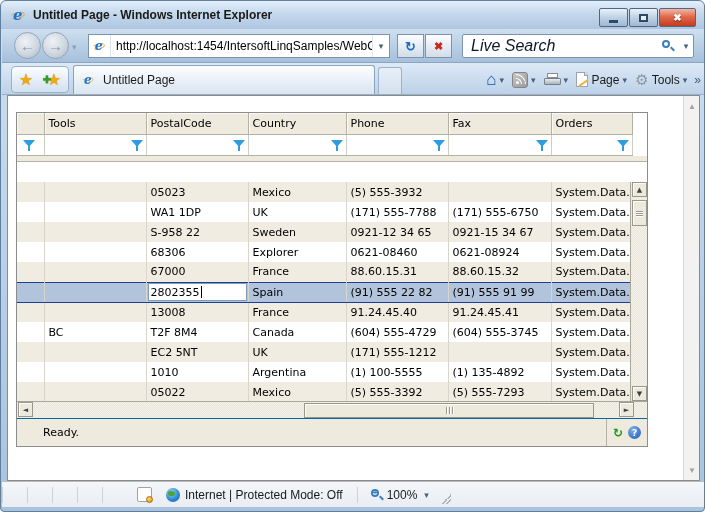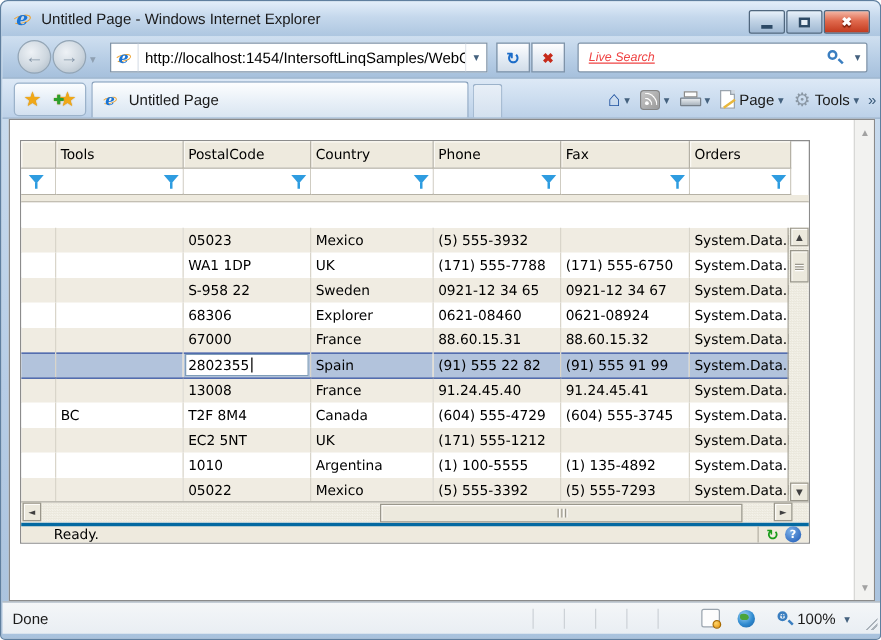--- a/index.html
+++ b/index.html
@@ -5,21 +5,21 @@
   * { margin:0; padding:0; box-sizing:border-box; }
   html,body { width:705px; height:512px; font-family:"Liberation Sans", sans-serif; }
   .window { position:relative; width:705px; height:512px; overflow:hidden;
     background:linear-gradient(180deg,#cfe0f0 0%,#b7cde6 60%,#a9c2dd 100%);
     border:1px solid #5f7f9f; border-radius:6px 6px 4px 4px; }
 
   
   .titlebar { position:absolute; left:0; top:0; width:100%; height:28px;
     background:linear-gradient(180deg,#e3eefa 0%,#c5d8ec 45%,#adc6e0 100%);
     border-radius:6px 6px 0 0; display:flex; align-items:center; }
-  .title-text { font-size:12px; color:#1a1a1a; margin-left:6px; }
+  .title-text { font-size:12px; color:#1a1a1a; margin-left:6px;font-weight:bold; }
   .ie-logo { position:relative; display:inline-block; width:17px; height:16px; margin-left:9px; }
   .ie-e { position:absolute; left:3px; top:-1px; font:italic bold 15px "DejaVu Serif", serif; color:#1a74d4; }
   .ie-ring { position:absolute; left:0; top:5px; width:15px; height:7px; border:1.5px solid #eda73c;
     border-left-color:transparent; border-radius:50%; transform:rotate(-14deg); }
   .winbtns { position:absolute; right:8px; top:7px; display:flex; gap:1px; }
   .winbtn { width:29px; height:19px; border:1px solid #50677e; border-radius:2px;
     background:linear-gradient(180deg,#e8f1fa 0%,#c2d4e6 45%,#9fb8d2 100%);
     display:flex; align-items:center; justify-content:center; }
   .winbtn.close { width:37px; background:linear-gradient(180deg,#f3b6a5 0%,#e06a4e 45%,#c23a1e 100%); }
   .min-glyph { display:inline-block; width:9px; height:3px; background:#2d4a66; margin-top:8px; }
@@ -42,21 +42,21 @@
   .addr-favicon .ie-logo { margin-left:0; transform:scale(.85); }
   .addr-url { flex:1; font-size:12px; color:#000; padding-left:5px; white-space:nowrap; overflow:hidden; }
   .addr-dd { width:17px; text-align:center; color:#44617e; font-size:9px; border-left:1px solid #e4e8ee; align-self:stretch; line-height:22px; }
   .sqbtn { position:absolute; top:5px; width:27px; height:24px; border:1px solid #7f93a8;
     background:linear-gradient(180deg,#fdfdfe 0%,#e6edf5 50%,#d2dde9 100%);
     display:flex; align-items:center; justify-content:center; font-size:13px; }
   .sqbtn.refresh { left:395px; color:#1c6cc8; font-weight:bold; }
   .sqbtn.stop { left:423px; color:#c62a1a; font-size:11px; font-weight:bold; }
   .searchbox { position:absolute; left:460px; top:5px; width:232px; height:24px; background:#fff;
     border:1px solid #7f93a8; border-radius:2px; display:flex; align-items:center; }
-  .search-text { flex:1; font-style:italic; font-size:10px; color:#ef4444; padding-left:8px;text-decoration:underline; }
+  .search-text { flex:1; font-style:italic; font-size:16px; color:#0f172a; padding-left:8px; }
   .mag { position:relative; width:14px; height:14px; margin-right:4px; }
   .mag-circle { position:absolute; left:1px; top:1px; width:8px; height:8px; border:2px solid #3a7ec0; border-radius:50%; }
   .mag-handle { position:absolute; left:9px; top:9px; width:5px; height:2px; background:#3a7ec0; transform:rotate(45deg); }
   .search-dd { width:14px; color:#44617e; font-size:9px; text-align:center; }
 
   
   .commandbar { position:absolute; left:1px; top:62px; width:703px; height:32px;
     background:linear-gradient(180deg,#dde9f6 0%,#cbdcef 55%,#bcd1e8 100%);
     border-bottom:1px solid #97b0ca; }
   .favseg { position:absolute; left:9px; top:3px; width:58px; height:27px; border:1px solid #9bb2ca; border-radius:4px;
@@ -141,21 +141,21 @@
   
   .g-hscroll { position:relative; height:17px; border-top:1px solid #a9a69a;
     background:repeating-conic-gradient(#f4f2ea 0% 25%, #e9e6da 0% 50%) 0 0/2px 2px; }
   .g-hscroll .left { left:1px; top:0; } 
   .g-hscroll .right { left:602px; top:0; }
   .hthumb { position:absolute; left:287px; top:0; width:290px; height:15px; margin-top:1px; background:#ece9dd;
     border:1px solid #9a978c; box-shadow:inset 1px 1px 0 #fdfcf8;
     display:flex; gap:2px; align-items:center; justify-content:center; }
   .grip-vline { width:1px; height:7px; background:#9a978c; box-shadow:1px 0 0 #fff; }
   
-  .g-status { height:16px; background:#eeeade; border-top:3px solid #0369a1;
+  .g-status { height:28px; background:#eeeade; border-top:1px solid #0369a1;
     display:flex; align-items:center; }
   .g-status-left { flex:1; padding-left:26px; }
   .g-status-right { display:flex; align-items:center; height:100%; }
   .g-loaded { border-left:1px solid #b5b1a5; padding:0 10px; height:100%; display:flex; align-items:center; }
   .g-icons { border-left:1px solid #b5b1a5; padding:0 6px; height:100%; display:flex; align-items:center; gap:5px; }
   .g-refresh { color:#1a9c1a; font-weight:bold; font-size:12px; }
   .g-help { width:13px; height:13px; border-radius:50%; background:radial-gradient(circle at 35% 30%,#7ab0e8,#1a56b4);
     color:#fff; font-size:9px; font-weight:bold; display:flex; align-items:center; justify-content:center; }
 
   
@@ -397,21 +397,21 @@
                   <td>(171) 555-7788</td>
                   <td>(171) 555-6750</td>
                   <td>System.Data.L</td>
                 </tr>
                 <tr class="alt">
                   <td></td>
                   <td></td>
                   <td>S-958 22</td>
                   <td>Sweden</td>
                   <td>0921-12 34 65</td>
-                  <td>0921-12 34 67</td>
+                  <td>0921-15 34 67</td>
                   <td>System.Data.L</td>
                 </tr>
                 <tr class="plain">
                   <td></td>
                   <td></td>
                   <td>68306</td>
                   <td>Explorer</td>
                   <td>0621-08460</td>
                   <td>0621-08924</td>
                   <td>System.Data.L</td>
@@ -513,32 +513,32 @@
         </span>
       </div>
     </div>
     <div class="page-scrollbar">
       <span class="ps-arrow up">▲</span>
       <span class="ps-arrow down">▼</span>
     </div>
   </div>
 
   <div class="statusbar">
-    <span class="sb-left">Done</span>
     <span class="sb-sec"></span>
       <span class="sb-sec"></span>
       <span class="sb-sec"></span>
       <span class="sb-sec"></span>
       <span class="sb-sec"></span>
     <span class="pm-icon">
         <span class="pm-dot"></span>
       </span>
     <span class="globe">
         <span class="globe-land"></span>
       </span>
+    <span class="sb-zone">Internet | Protected Mode: Off</span>
     <span class="sb-zoom">
       <span class="zoom-mag">
           <span class="mag-circle"></span>
           <span class="mag-handle"></span>
           <span class="zoom-plus">+</span>
         </span>
       <span>100%</span>
       <span class="dd">▾</span>
     </span>
     <span class="resize-grip"></span>

